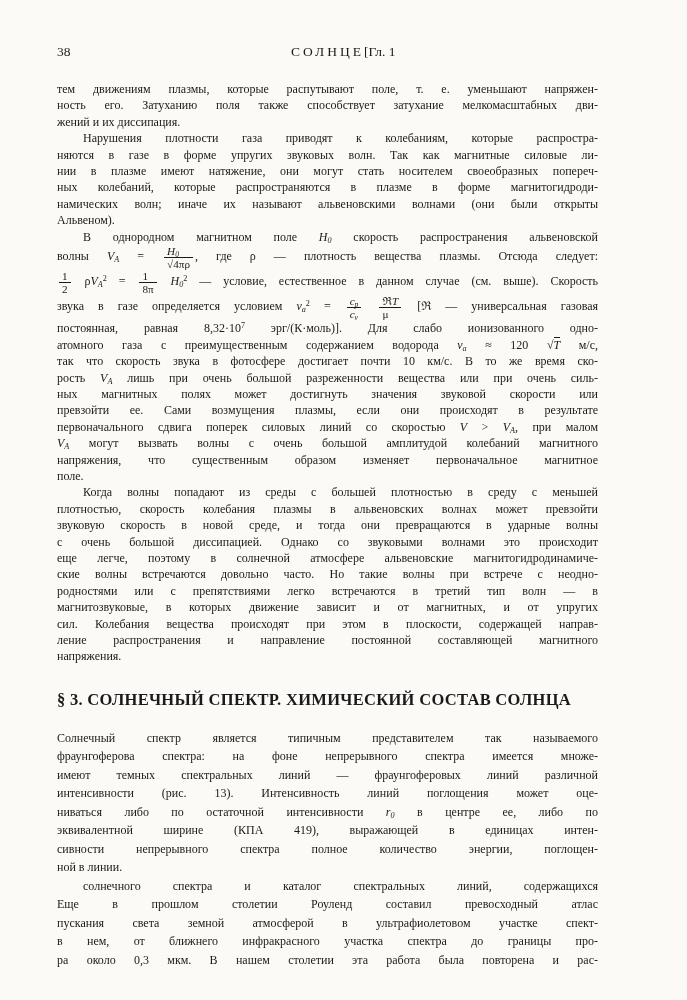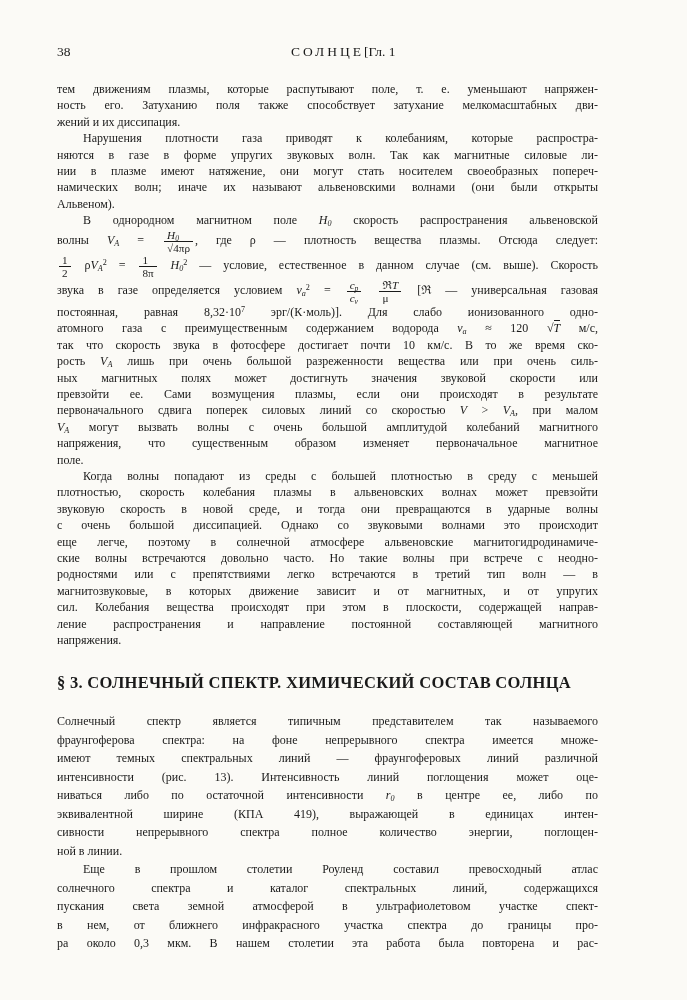--- a/index.html
+++ b/index.html
@@ -52,20 +52,21 @@
   <div id="content">
       <div class="para small">
         <div class="line">тем движениям плазмы, которые распутывают поле, т. е. уменьшают напряжен-</div>
         <div class="line">ность его. Затуханию поля также способствует затухание мелкомасштабных дви-</div>
         <div class="line">жений и их диссипация.</div>
       </div>
       <div class="para small indent">
         <div class="line">Нарушения плотности газа приводят к колебаниям, которые распростра-</div>
         <div class="line">няются в газе в форме упругих звуковых волн. Так как магнитные силовые ли-</div>
         <div class="line">нии в плазме имеют натяжение, они могут стать носителем своеобразных попереч-</div>
+        <div class="line">ных колебаний, которые распространяются в плазме в форме магнитогидроди-</div>
         <div class="line">намических волн; иначе их называют альвеновскими волнами (они были открыты</div>
         <div class="line">Альвеном).</div>
       </div>
       <div class="para small indent">
         <div class="line">В однородном магнитном поле <span class="mvar">H</span><sub>0</sub> скорость распространения альвеновской</div>
         <div class="line">волны <span class="mvar">V</span><sub>A</sub> = <span class="frac"><span class="num"><span class="mvar">H</span><sub>0</sub></span><span class="den"><span class="sqrt"><span class="rad">√</span><span class="radc">4πρ</span></span></span></span>,  где ρ — плотность вещества плазмы. Отсюда следует:</div>
         <div class="line"><span class="frac"><span class="num">1</span><span class="den">2</span></span> ρ<span class="mvar">V</span><sub>A</sub><sup>2</sup> = <span class="frac"><span class="num">1</span><span class="den">8π</span></span> <span class="mvar">H</span><sub>0</sub><sup>2</sup> — условие, естественное в данном случае (см. выше). Скорость</div>
         <div class="line">звука в газе определяется условием <span class="mvar">v</span><sub>a</sub><sup>2</sup> = <span class="frac"><span class="num"><span class="mvar">c</span><sub>p</sub></span><span class="den"><span class="mvar">c</span><sub>v</sub></span></span> <span class="frac"><span class="num">ℜ<span class="mvar">T</span></span><span class="den">μ</span></span> [ℜ — универсальная  газовая</div>
         <div class="line">постоянная, равная 8,32·10<sup>7</sup> эрг/(К·моль)]. Для слабо  ионизованного  одно-</div>
         <div class="line">атомного газа с преимущественным содержанием водорода <span class="mvar">v</span><sub>a</sub> ≈ 120 <span class="sqrt"><span class="rad">√</span><span class="radc"><span class="mvar">T</span></span></span> м/с,</div>
@@ -96,20 +97,20 @@
         <div class="line">Солнечный спектр является типичным представителем так называемого</div>
         <div class="line">фраунгоферова спектра: на фоне непрерывного спектра имеется множе-</div>
         <div class="line">имеют темных спектральных линий — фраунгоферовых линий различной</div>
         <div class="line">интенсивности (рис. 13). Интенсивность линий поглощения может оце-</div>
         <div class="line">ниваться либо по остаточной интенсивности <span class="mvar">r</span><sub>0</sub> в центре ее, либо по</div>
         <div class="line">эквивалентной ширине (КПА 419), выражающей в единицах интен-</div>
         <div class="line">сивности непрерывного спектра полное количество энергии, поглощен-</div>
         <div class="line">ной в линии.</div>
       </div>
       <div class="para large indent jlast">
+        <div class="line">солнечного спектра и каталог спектральных линий, содержащихся</div>
         <div class="line">Еще в прошлом столетии Роуленд составил превосходный атлас</div>
-        <div class="line">солнечного спектра и каталог спектральных линий, содержащихся</div>
         <div class="line">пускания света земной атмосферой в ультрафиолетовом участке спект-</div>
         <div class="line">в нем, от ближнего инфракрасного участка спектра до границы про-</div>
         <div class="line">ра около 0,3 мкм. В нашем столетии эта работа была повторена и рас-</div>
       </div>
     </div>
 </div>
 
 </body></html>

